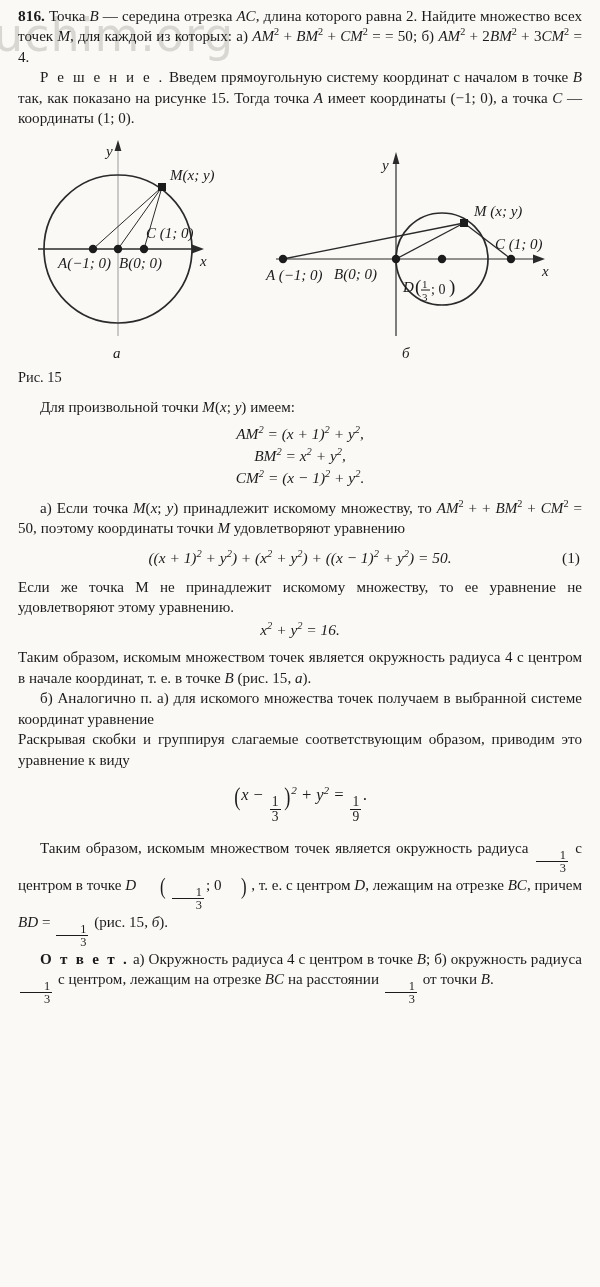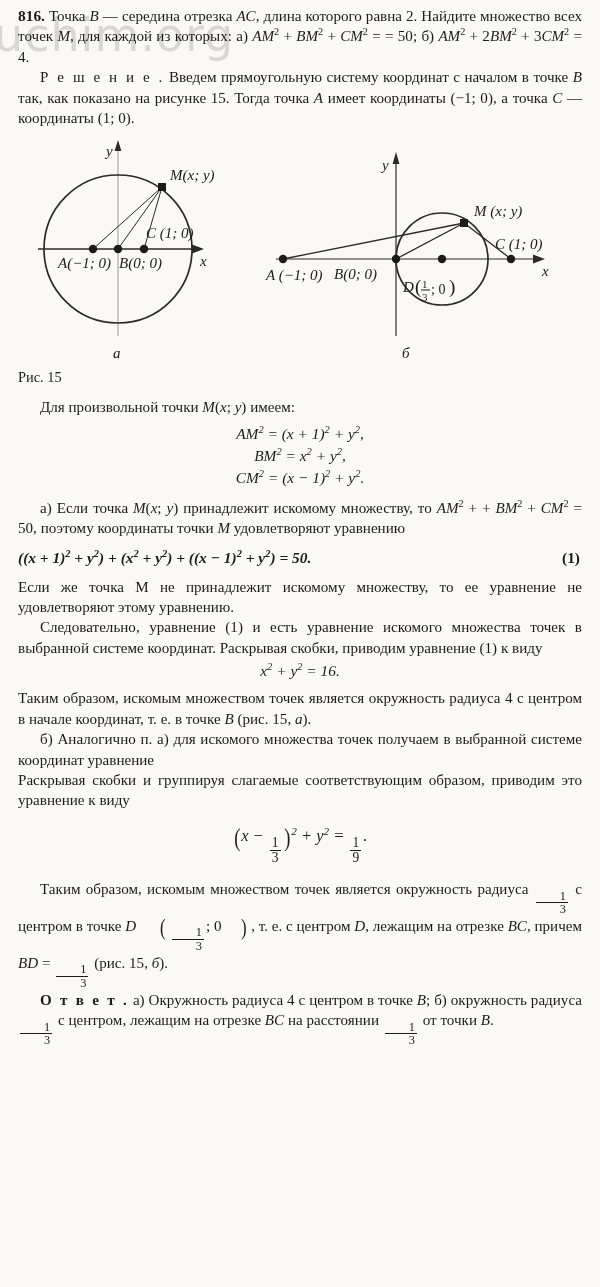--- a/index.html
+++ b/index.html
@@ -62,22 +62,22 @@
     font-size: 15.4px;
     font-style: italic;
   }
   .eq-line {
     display: block;
     margin: 4px 0;
   }
   .eq-row {
     display: flex;
     align-items: center;
-    position: relative;
-    font-weight: bold;
+    justify-content: center;
+    position: relative;
   }
   .eq-row .eq-tag {
     position: absolute;
     right: 2px;
     font-style: normal;
   }
   sup { font-size: 0.68em; vertical-align: super; line-height: 0; }
   .frac {
     display: inline-flex;
     flex-direction: column;
@@ -219,21 +219,20 @@
       <span>а) Если точка <i>M</i>(<i>x</i>; <i>y</i>) принадлежит искомому множеству, то <i>AM</i><sup>2</sup> + + <i>BM</i><sup>2</sup> + <i>CM</i><sup>2</sup> = 50, поэтому координаты точки <i>M</i> удовлетворяют уравнению</span>
     </p>
 
     <div class="eq-block eq-row" style="margin-top:10px;margin-bottom:10px;">
       <span>((<i>x</i> + 1)<sup>2</sup> + <i>y</i><sup>2</sup>) + (<i>x</i><sup>2</sup> + <i>y</i><sup>2</sup>) + ((<i>x</i> − 1)<sup>2</sup> + <i>y</i><sup>2</sup>) = 50.</span>
       <span class="eq-tag">(1)</span>
     </div>
 
     <p class="noindent">Если же точка M не принадлежит искомому множеству, то ее уравнение не удовлетворяют этому уравнению.</p>
 
-    <p class="indent">Следовательно, уравнение (1) и есть уравнение искомого множества точек в выбранной системе координат. Раскрывая скобки, приводим уравнение (1) к виду</p>
 
     <div class="eq-block" style="margin-top:4px;margin-bottom:8px;">
       <span><i>x</i><sup>2</sup> + <i>y</i><sup>2</sup> = 16.</span>
     </div>
 
     <p class="noindent">
       <span>Таким образом, искомым множеством точек является окружность радиуса 4 с центром в начале координат, т. е. в точке <i>B</i> (рис. 15, <i>а</i>).</span>
     </p>
 
     <p class="indent">

